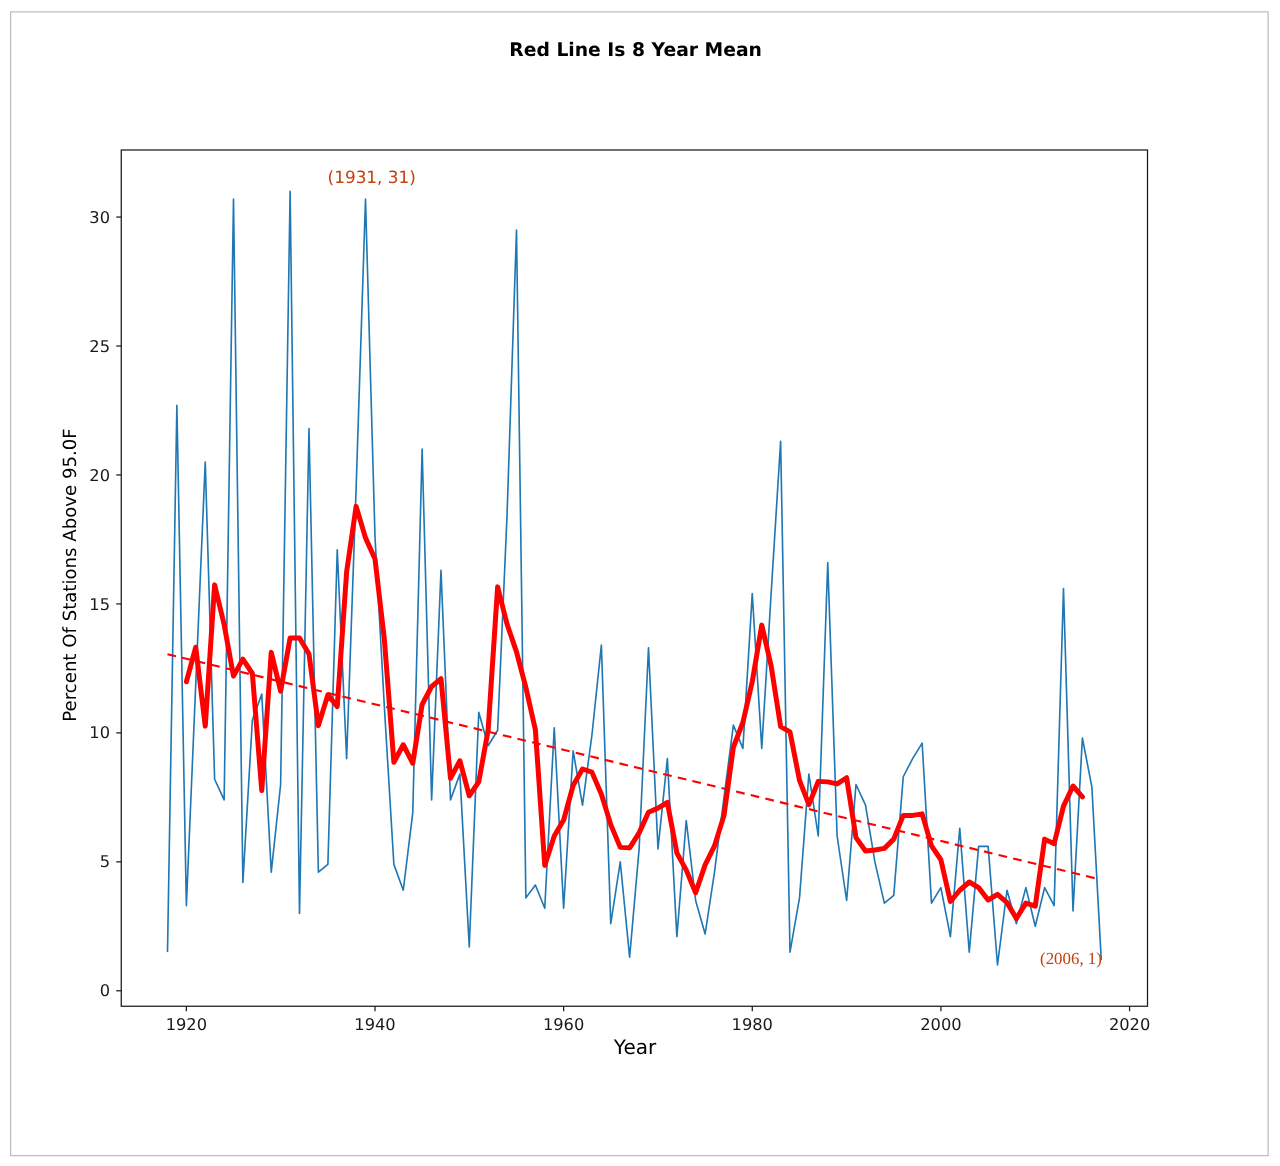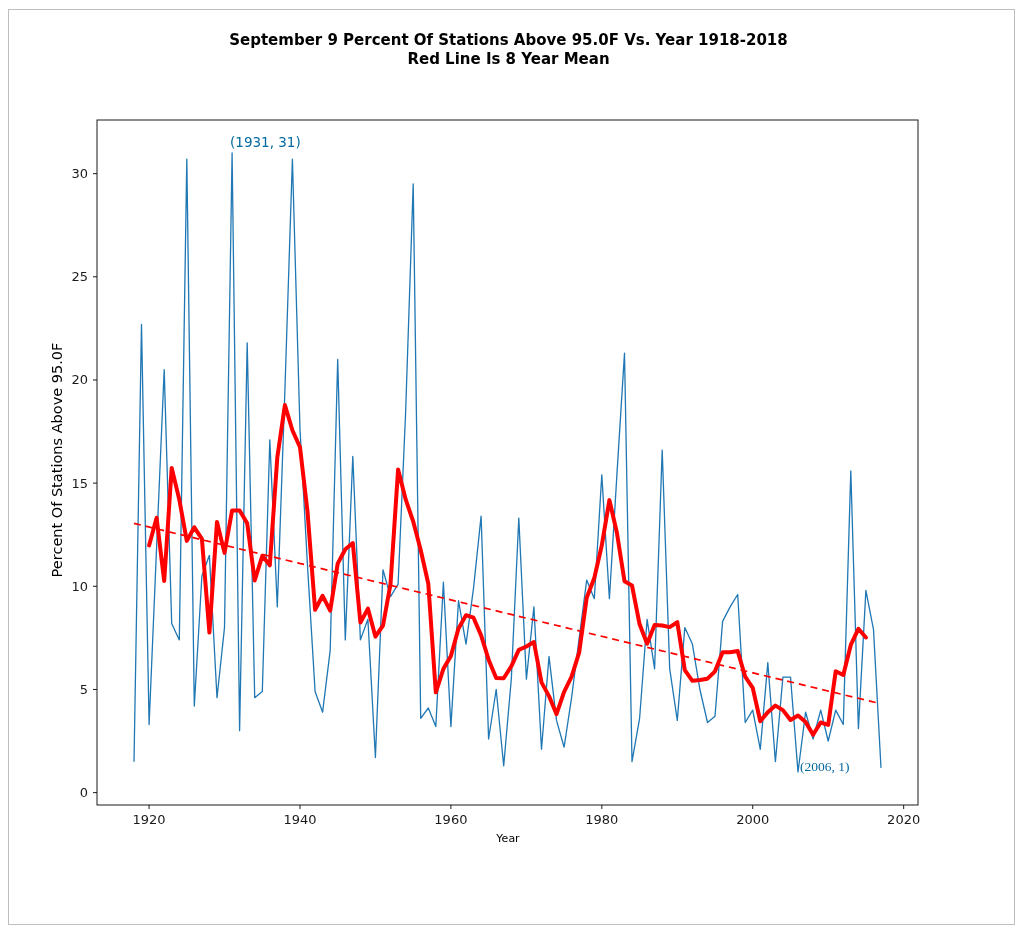--- a/index.html
+++ b/index.html
@@ -46,42 +46,42 @@
     transform-origin: center center;
     font-size: 14.5px;
     color: #000000;
     white-space: nowrap;
   }
   .xlabel {
     position: absolute;
     left: 508px;
     top: 838px;
     transform: translate(-50%, -50%);
-    font-size: 11px;
+    font-size: 16px;
     color: #000000;
   }
   .annotation {
     position: absolute;
     font-size: 13.5px;
-    color: #0369a1;
+    color: #c2410c;
     white-space: nowrap;
+    margin-left: 32px;
   }
   svg text {
     font-family: "DejaVu Sans", sans-serif;
     fill: #1a1a1a;
   }
 </style>
 </head>
 <body>
 
 <div class="page">
   <div class="frame"></div>
 
   <div class="title-block">
-    <div>September 9 Percent Of Stations Above 95.0F Vs. Year 1918-2018</div>
     <div>Red Line Is 8 Year Mean</div>
   </div>
 
   <svg id="chart" width="1024" height="933" viewBox="0 0 1024 933" style="position:absolute;left:0;top:0;">
       <rect x="97" y="120" width="821" height="685" fill="none" stroke="#1a1a1a" stroke-width="1"></rect>
       <line x1="149.0670955882359" y1="805" x2="149.0670955882359" y2="809" stroke="#1a1a1a" stroke-width="1"></line>
       <text x="149.0670955882359" y="824" text-anchor="middle" font-size="13px">1920</text>
       <line x1="299.9862132352945" y1="805" x2="299.9862132352945" y2="809" stroke="#1a1a1a" stroke-width="1"></line>
       <text x="299.9862132352945" y="824" text-anchor="middle" font-size="13px">1940</text>
       <line x1="450.90533088235304" y1="805" x2="450.90533088235304" y2="809" stroke="#1a1a1a" stroke-width="1"></line>

